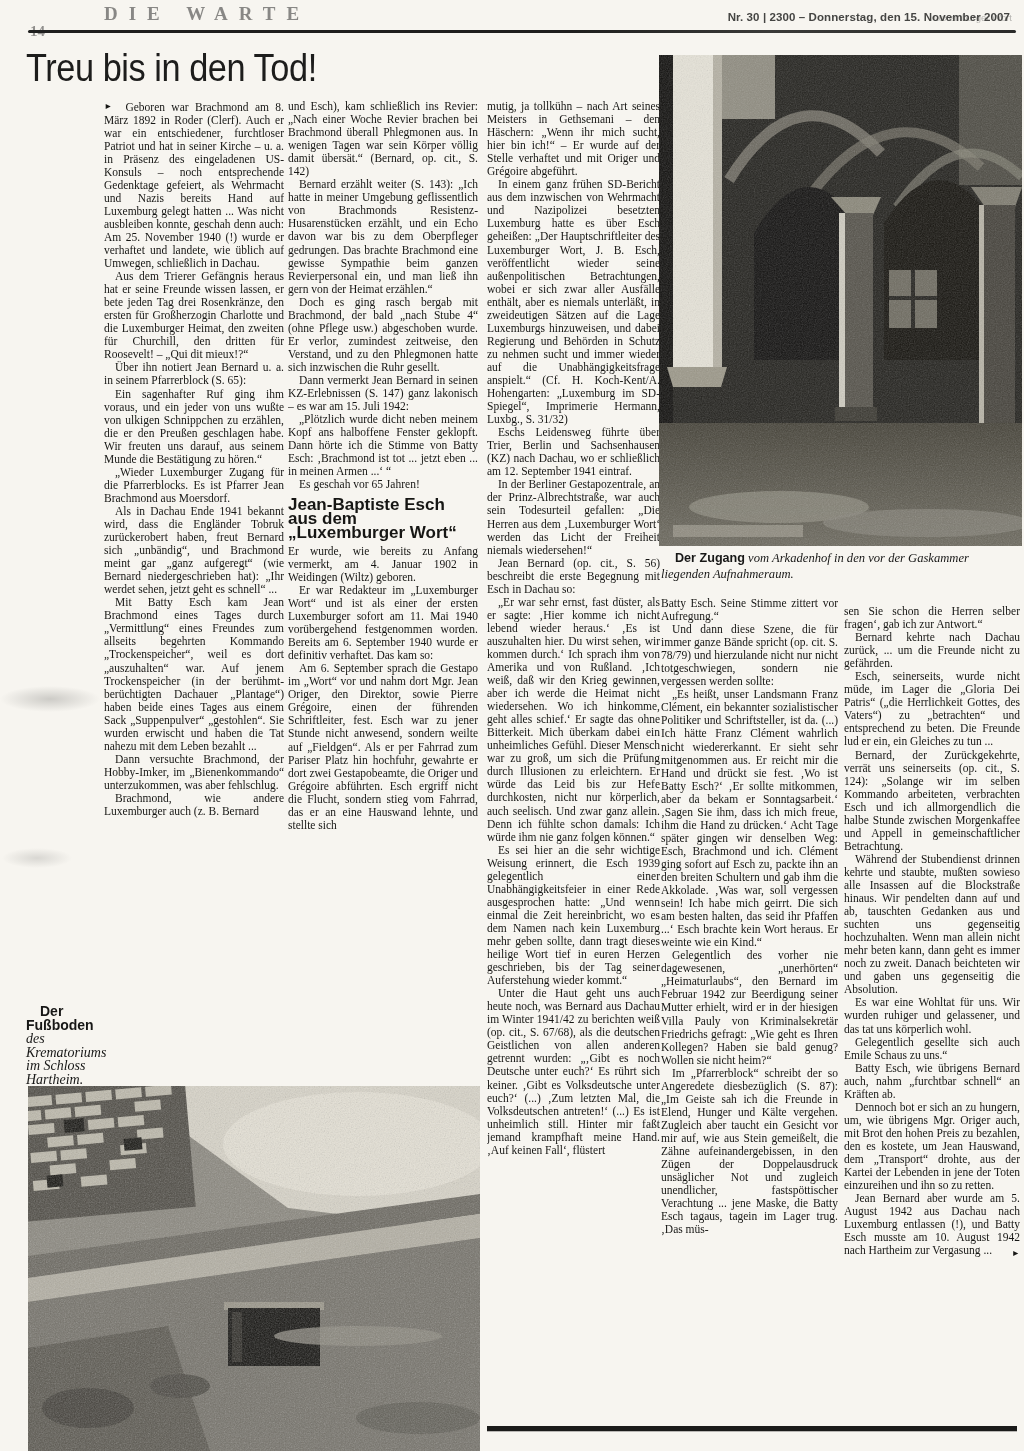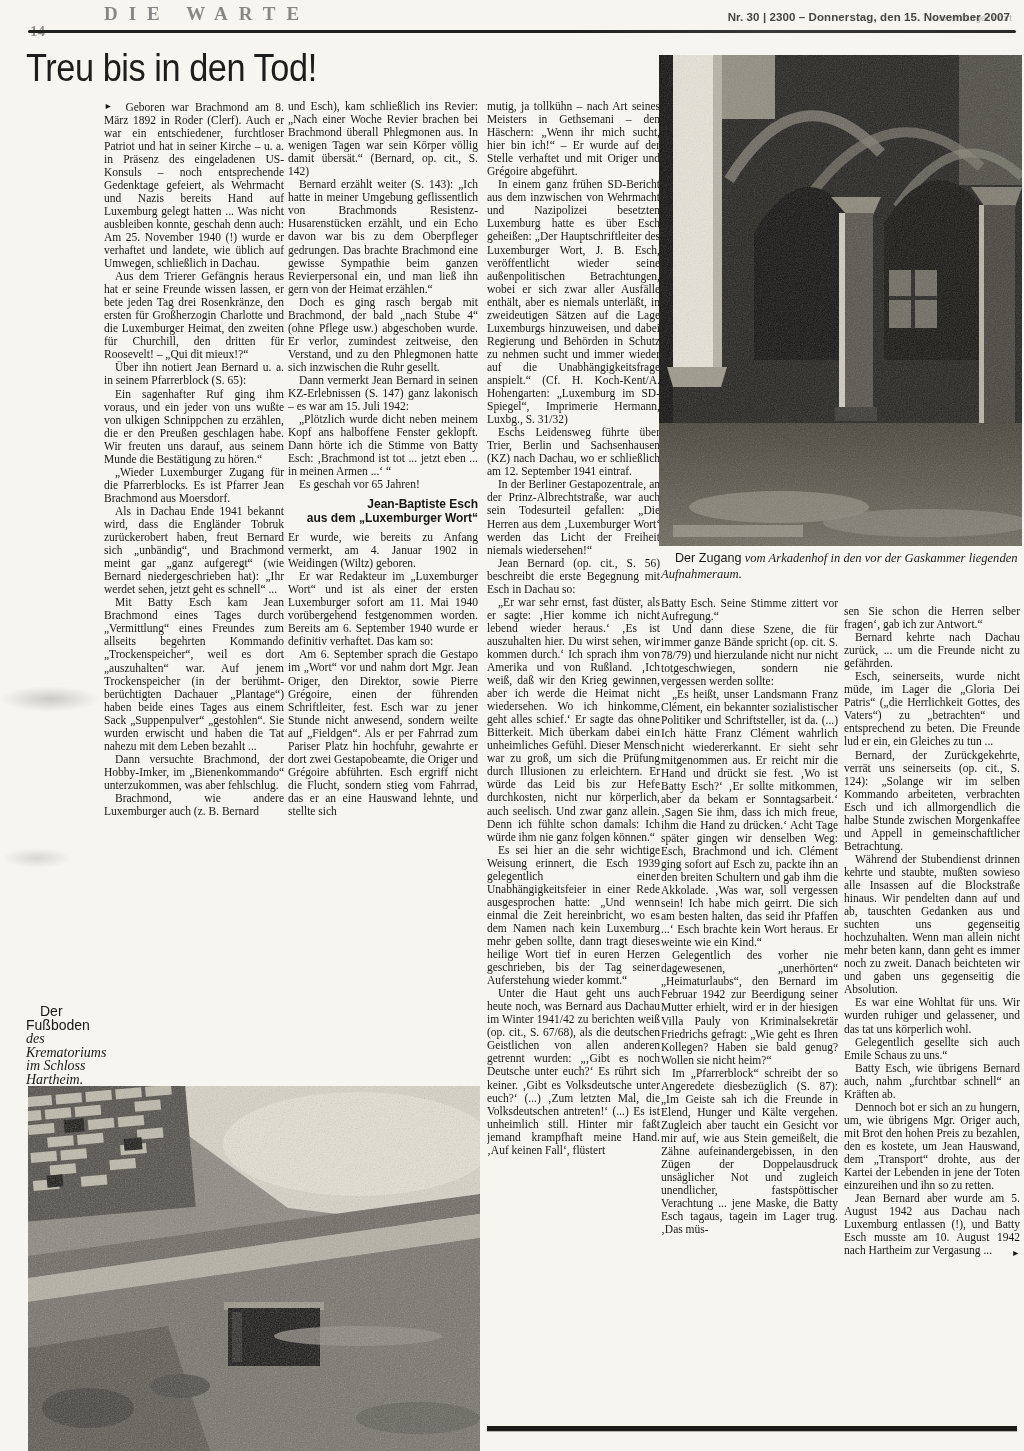--- a/index.html
+++ b/index.html
@@ -19,39 +19,39 @@
   
   .headline{position:absolute;left:26px;top:46px;margin:0;font-family:"Liberation Sans",sans-serif;
         font-weight:400;font-size:39px;letter-spacing:-.5px;color:#1d1d1c;
         transform:scaleX(.88);transform-origin:left top;white-space:nowrap;}
   
   .col{position:absolute;text-align:justify;font-size:11.5px;line-height:13.05px;
         overflow:hidden;hyphens:auto;color:#161614;}
   .col p{margin:0;text-indent:11px;}
   .col p.cont{text-indent:0;}
   .col p.arrow-start{text-indent:0;}
-  .col p.subhead{font-family:"Liberation Sans",sans-serif;font-weight:700;font-size:12px;
-        line-height:13.8px;text-indent:0;text-align:right;margin:7px 0 5px;white-space:pre-line;}
+  .col p.subhead{font-family:"Liberation Sans",sans-serif;font-weight:700;font-size:17px;
+        line-height:13.8px;text-indent:0;text-align:left;margin:7px 0 5px;white-space:pre-line;}
   .arr{display:inline-block;font-size:8.5px;vertical-align:1.5px;margin-right:13px;text-indent:0;}
   .arr-end{float:right;font-size:8.5px;margin-top:3px;margin-left:6px;}
   .col1{left:104px;top:100px;width:180px;height:982px;}
   .col2{left:288px;top:100px;width:190px;height:982px;}
   .col3{left:487px;top:100px;width:173px;height:1322px;}
   .col4{left:661px;top:597px;width:177px;height:826px;}
   .col5{left:844px;top:597px;width:176px;height:826px;margin-top:8px;}
   
   .photo{position:absolute;overflow:hidden;background:#222;}
   .photo svg{display:block;}
   .photo-arcade{left:659px;top:55px;width:363px;height:491px;}
   .photo-floor{left:28px;top:1086px;width:452px;height:365px;}
   
   .caption{position:absolute;color:#171716;}
   .caption-arcade{left:661px;top:551px;width:360px;font-size:12.6px;line-height:15.5px;}
   .caption-floor{left:26px;top:1005px;width:80px;font-size:14px;line-height:13.6px;}
-  .cap-lead{font-family:"Liberation Sans",sans-serif;font-weight:400;padding-left:14px;}
+  .cap-lead{font-family:"Liberation Sans",sans-serif;font-weight:700;padding-left:14px;}
   .cap-rest{font-family:Liberation Serif, serif;font-style:italic;}
   
   .bottom-rule{position:absolute;left:487px;top:1426px;width:530px;height:5px;background:#1b1b1a;
         box-shadow:0 1px 0 rgba(0,0,0,.25);}
   .smudge{position:absolute;pointer-events:none;}
   .smudge.s1{left:0;top:686px;width:100px;height:26px;
         background:radial-gradient(closest-side,rgba(95,95,92,.28),rgba(95,95,92,0));}
   .smudge.s2{left:2px;top:848px;width:70px;height:20px;
         background:radial-gradient(closest-side,rgba(95,95,92,.2),rgba(95,95,92,0));}
 </style>

